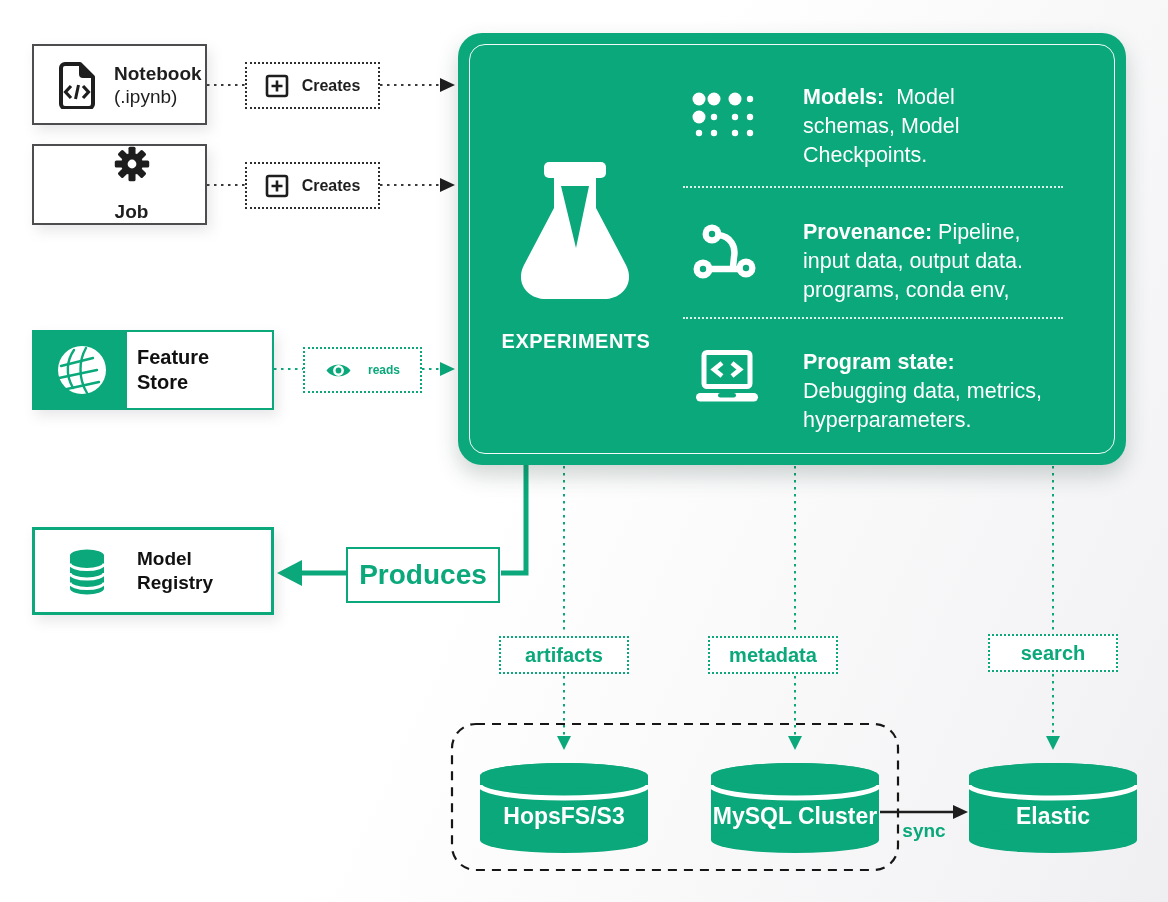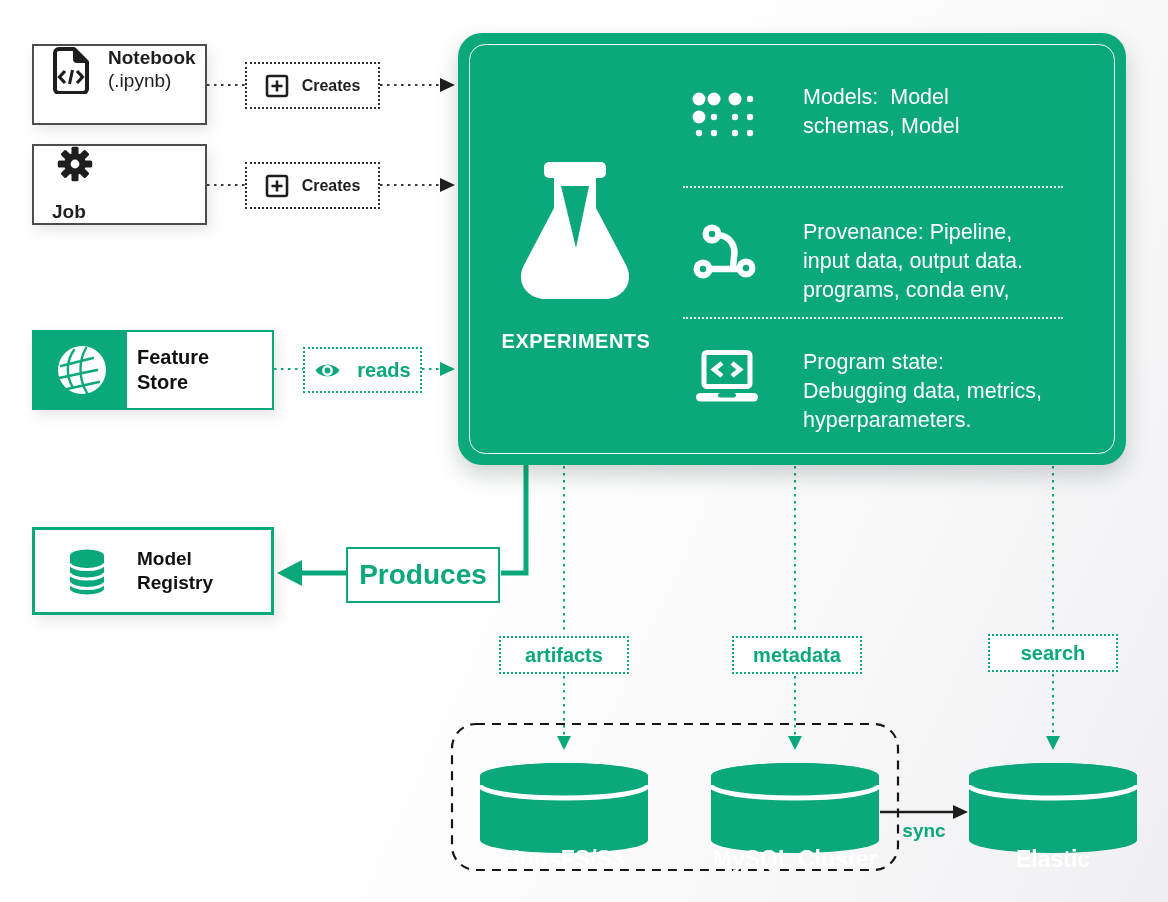--- a/index.html
+++ b/index.html
@@ -7,64 +7,64 @@
   #canvas{
     position:relative;width:1168px;height:902px;overflow:hidden;
     background:linear-gradient(115deg,#ffffff 45%,#f3f3f5 90%,#efeff1 100%);
   }
   .abs{position:absolute;}
   svg{display:block;}
   
   .src-box{
     background:#fff;border:2px solid #4d4d4f;
     box-shadow:4px 6px 12px rgba(110,110,125,.16);
-    display:flex;gap:18px;box-sizing:border-box;padding-left:18px;
+    display:flex;align-items:center;gap:18px;box-sizing:border-box;padding-left:24px;
   }
   .src-title{font-weight:bold;font-size:19px;color:#1e1e1e;line-height:23px;}
   .src-sub{font-size:19px;color:#1e1e1e;line-height:23px;}
   
   .creates-box{
     background:#fff;border:2px dotted #2e2e2e;box-sizing:border-box;
     display:flex;align-items:center;justify-content:center;gap:13px;
     font-weight:bold;font-size:16px;color:#1e1e1e;
   }
   
   .panel{
     background:#0AA87A;border-radius:24px;
     box-shadow:0 10px 22px rgba(30,60,50,.22);
   }
   .panel-inner{
     position:absolute;left:11px;top:11px;right:11px;bottom:11px;
     border:1.6px solid rgba(255,255,255,.95);border-radius:16px;
   }
   .sep{border-top:2px dotted rgba(255,255,255,.85);height:0;}
   .p-line{font-size:21.5px;color:#fff;line-height:29px;white-space:pre-wrap;}
-  .p-bold{font-weight:normal;margin-top:12px;}
+  .p-bold{font-weight:bold;margin-top:12px;}
   .exp-label{color:#fff;font-weight:bold;font-size:20px;letter-spacing:.5px;text-align:center;}
   
   .fs-box{background:#fff;border:2px solid #0AA87A;box-sizing:border-box;display:flex;
     box-shadow:4px 6px 12px rgba(110,110,125,.16);}
   .fs-green{background:#0AA87A;width:93px;display:flex;align-items:center;justify-content:center;}
   .fs-text{display:flex;flex-direction:column;justify-content:center;padding-left:10px;
     font-weight:bold;font-size:20px;color:#111;line-height:25px;}
   .mr-box{background:#fff;border:3px solid #0AA87A;box-sizing:border-box;display:flex;align-items:center;
     gap:28px;padding-left:30px;box-shadow:4px 6px 12px rgba(110,110,125,.16);}
   .mr-text{font-weight:bold;font-size:19px;color:#111;line-height:24px;}
   
   .reads-box{background:#fff;border:2px dotted #0AA87A;box-sizing:border-box;
     display:flex;align-items:center;justify-content:center;gap:16px;
-    color:#0AA87A;font-weight:bold;font-size:20px;}
+    color:#0AA87A;font-weight:bold;font-size:12px;}
   .produces-box{background:#fff;border:2px solid #0AA87A;box-sizing:border-box;
     display:flex;align-items:center;justify-content:center;
     color:#0AA87A;font-weight:bold;font-size:28px;}
   
   .flow-label{background:#fff;border:2px dotted #0AA87A;box-sizing:border-box;
     display:flex;align-items:center;justify-content:center;
     color:#0AA87A;font-weight:bold;font-size:20px;}
-  .cyl-label{position:absolute;width:168px;text-align:center;color:#fff;font-weight:bold;font-size:23px;margin-top:43px;}
+  .cyl-label{position:absolute;width:168px;text-align:center;color:#fff;font-weight:bold;font-size:23px;}
   .sync-label{color:#0AA87A;font-weight:bold;font-size:19px;text-align:center;}
 </style>
 </head>
 <body>
 
 <div id="canvas">
 
   <svg class="abs" style="left:0;top:0;" width="1168" height="902" viewBox="0 0 1168 902">
 
     <path d="M207,85 H245" stroke="#3a3a3a" stroke-width="2" stroke-dasharray="2.5 4.5" fill="none"></path>
@@ -225,20 +225,21 @@
           <circle cx="60" cy="29" r="3.2"></circle>
         <circle cx="9" cy="45" r="3.2"></circle>
           <circle cx="24" cy="45" r="3.2"></circle>
           <circle cx="45" cy="45" r="3.2"></circle>
           <circle cx="60" cy="45" r="3.2"></circle>
       </g>
     </svg>
     <div class="abs" style="left:345px;top:50px;width:300px;">
       <div class="p-line"><span class="p-bold">Models:</span><span>  Model</span></div>
       <div class="p-line">schemas, Model</div>
+      <div class="p-line">Checkpoints.</div>
     </div>
 
     <svg class="abs" style="left:235px;top:188px;" width="66" height="62" viewBox="0 0 66 62">
       <path d="M25,14 C38,15 43,26 41,36 L40,46" fill="none" stroke="#ffffff" stroke-width="6.5"></path>
       <path d="M10,48 H52" stroke="#ffffff" stroke-width="6.5"></path>
       <g fill="#ffffff">
         <circle cx="19" cy="13" r="9.5"></circle>
           <circle cx="10" cy="48" r="9.5"></circle>
           <circle cx="53" cy="47" r="9.5"></circle>
       </g>
@@ -264,21 +265,21 @@
     <div class="abs" style="left:345px;top:315px;width:300px;">
       <div class="p-line"><span class="p-bold">Program state:</span><span></span></div>
       <div class="p-line">Debugging data, metrics,</div>
       <div class="p-line">hyperparameters.</div>
     </div>
   </div>
 
   <div class="abs flow-label" style="left:499px;top:636px;width:130px;height:38px;">
     <span>artifacts</span>
   </div>
-  <div class="abs flow-label" style="left:732px;top:636px;width:130px;height:38px;">
+  <div class="abs flow-label" style="left:708px;top:636px;width:130px;height:38px;">
     <span>metadata</span>
   </div>
   <div class="abs flow-label" style="left:988px;top:634px;width:130px;height:38px;">
     <span>search</span>
   </div>
 
   <svg class="abs" style="left:480px;top:762px;" width="168" height="92" viewBox="0 0 168 92">
     <g fill="#0AA87A">
       <rect x="0" y="14" width="168" height="64"></rect>
       <ellipse cx="84" cy="78" rx="84" ry="13"></ellipse>

